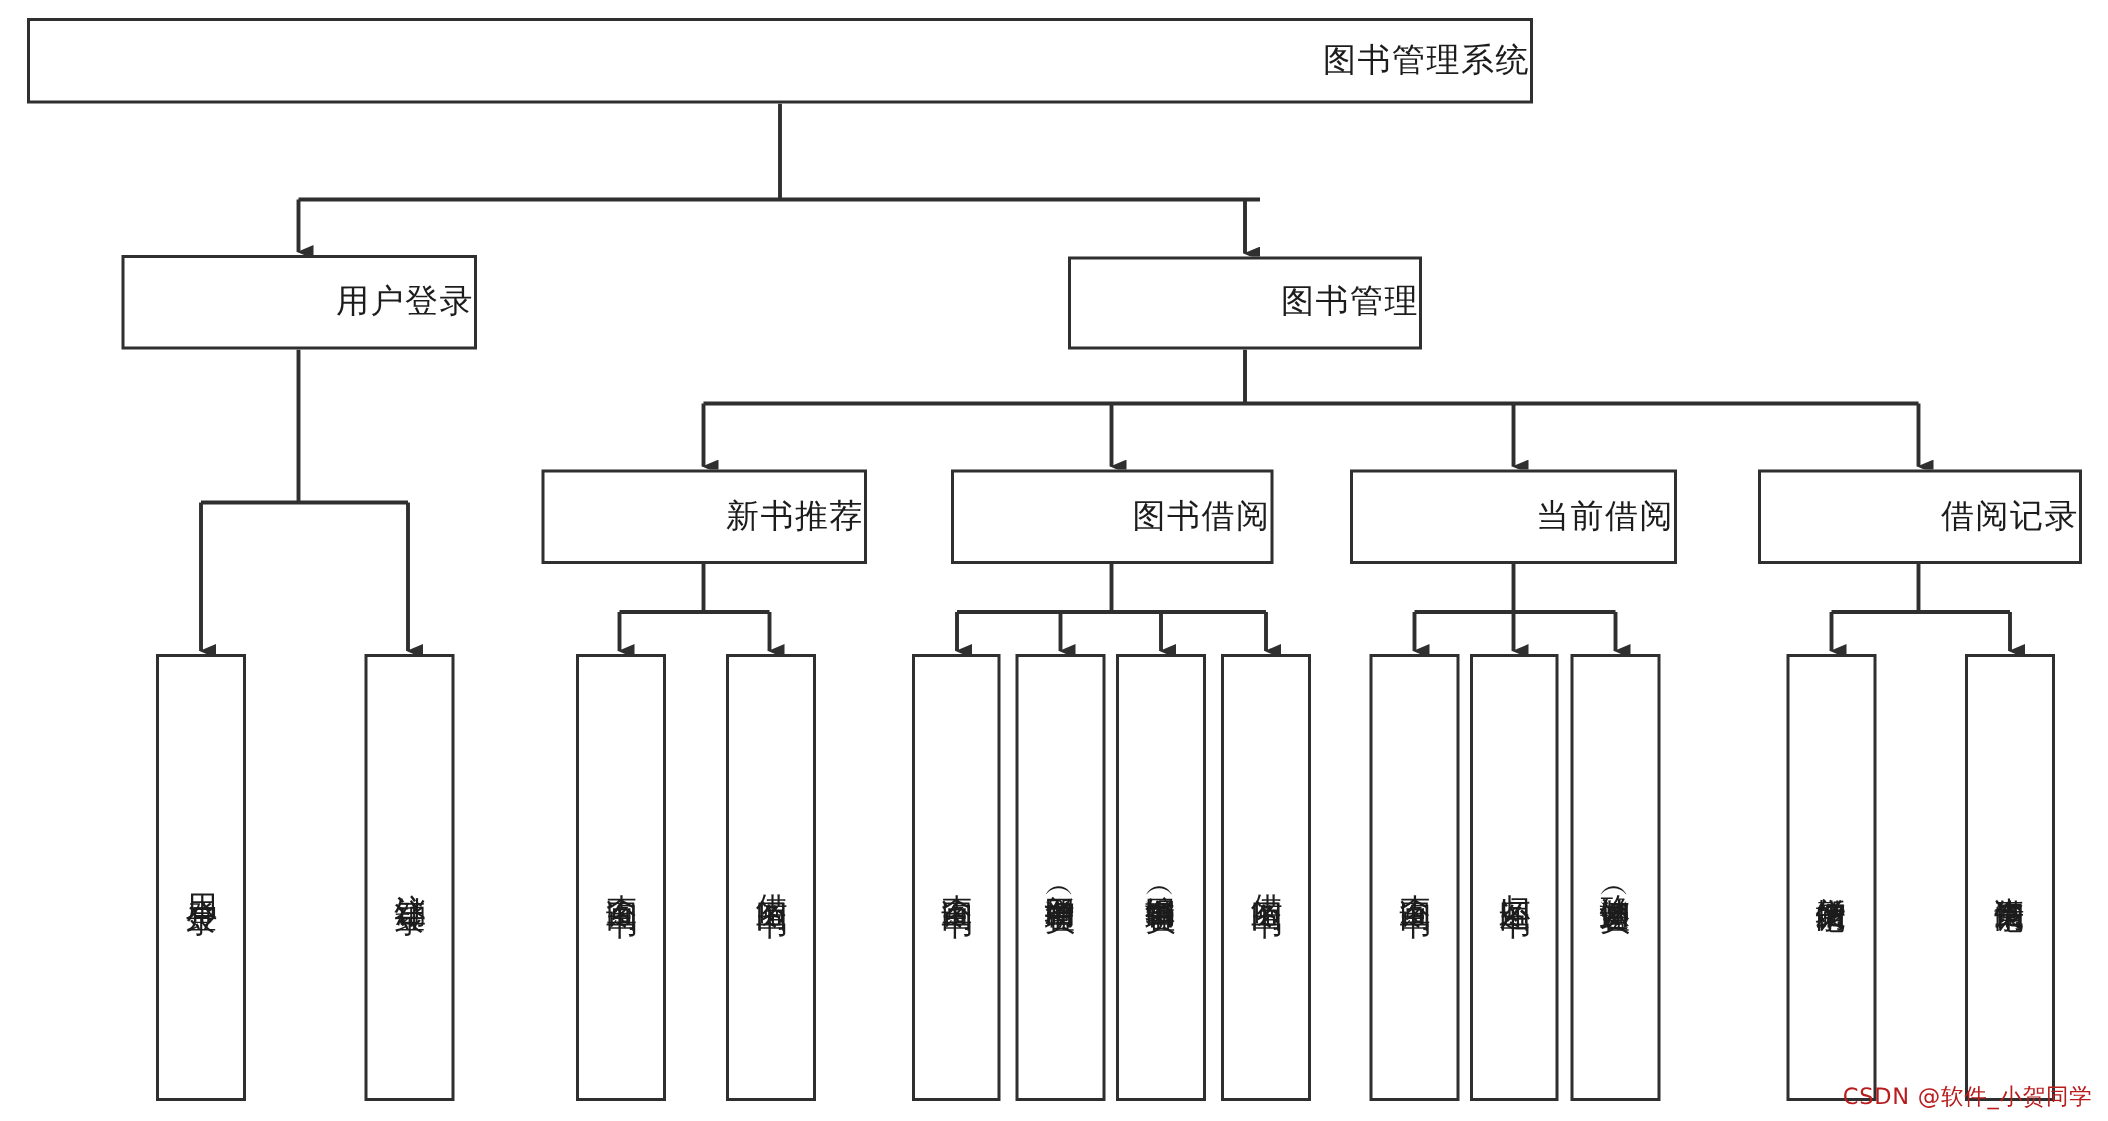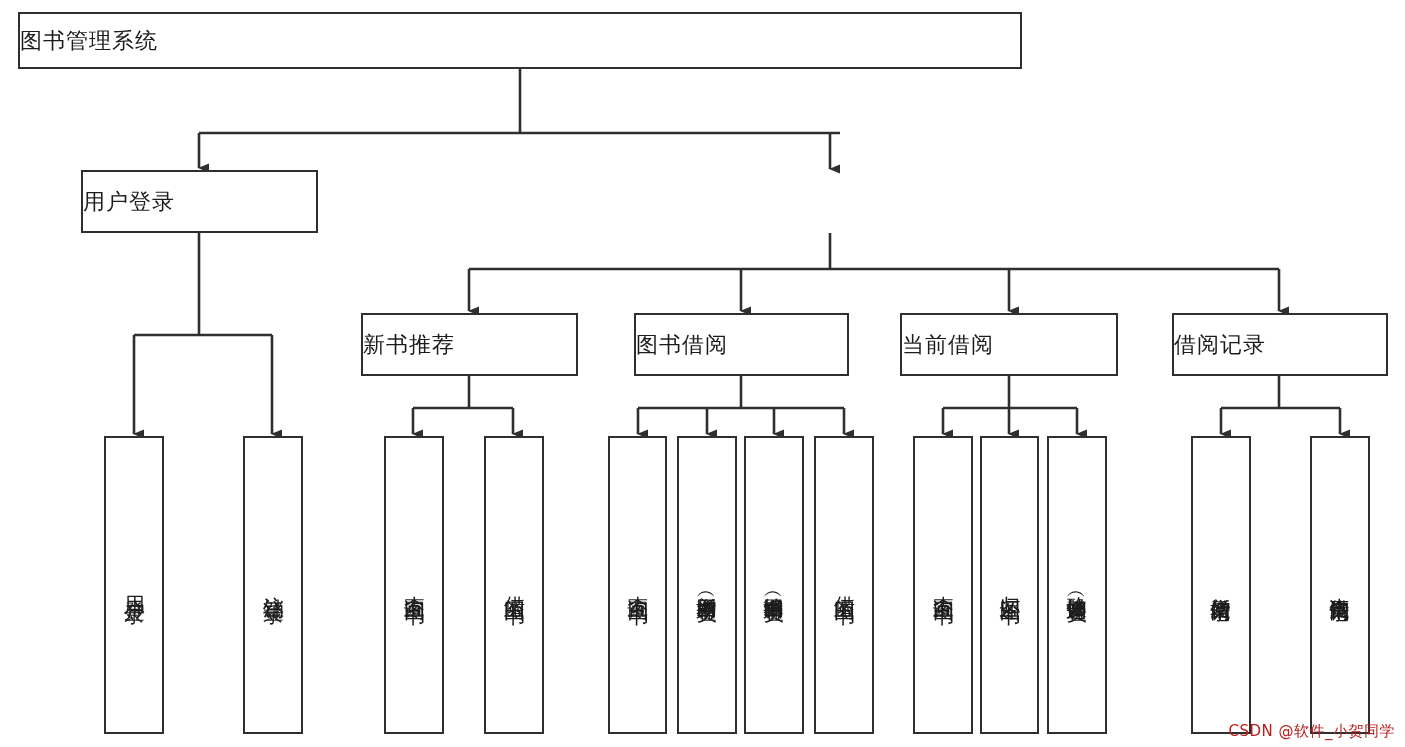--- a/index.html
+++ b/index.html
@@ -2,21 +2,21 @@
 <html><head>
 <meta charset="utf-8">
 <style>
   html,body{margin:0;padding:0;background:#ffffff;}
   body{width:1405px;height:747px;position:relative;overflow:hidden;
        font-family:"DejaVu Sans","Liberation Sans",sans-serif;}
   #stage{position:absolute;left:0;top:0;width:1405px;height:747px;}
   svg#wires{position:absolute;left:0;top:0;width:1405px;height:747px;pointer-events:none;}
   .node{position:absolute;box-sizing:border-box;background:#ffffff;
         border:2px solid #2f2f2f;display:flex;align-items:center;
-        justify-content:flex-start;}
+        justify-content:flex-end;}
   .node .lbl{color:#1c1c1c;line-height:1.08;white-space:pre;}
   .node.h .lbl{font-size:22px;letter-spacing:1px;}
   .node.root .lbl{font-size:22px;}
   .node.v{align-items:center;justify-content:center;padding:3px 0;}
   .node.v .lbl{writing-mode:vertical-rl;text-orientation:upright;
                font-size:21px;letter-spacing:3px;line-height:1.0;
                max-height:100%;}
   .node.v.tight .lbl{font-size:20px;letter-spacing:1px;}
   #watermark{position:absolute;right:10px;bottom:6px;color:#b91c1c;
              font-size:15px;letter-spacing:.5px;white-space:nowrap;}
@@ -76,20 +76,23 @@
     </g>
   </svg>
 
   <div class="node root h" style="left:18px;top:12px;width:1004px;height:57px;">
     <span class="lbl">图书管理系统</span>
   </div>
 
   <div class="node h" style="left:81px;top:170px;width:237px;height:63px;">
     <span class="lbl">用户登录</span>
   </div>
+  <div class="node h" style="left:712px;top:171px;width:236px;height:62px;">
+    <span class="lbl">图书管理</span>
+  </div>
 
   <div class="node h" style="left:361px;top:313px;width:217px;height:63px;">
     <span class="lbl">新书推荐</span>
   </div>
   <div class="node h" style="left:634px;top:313px;width:215px;height:63px;">
     <span class="lbl">图书借阅</span>
   </div>
   <div class="node h" style="left:900px;top:313px;width:218px;height:63px;">
     <span class="lbl">当前借阅</span>
   </div>

